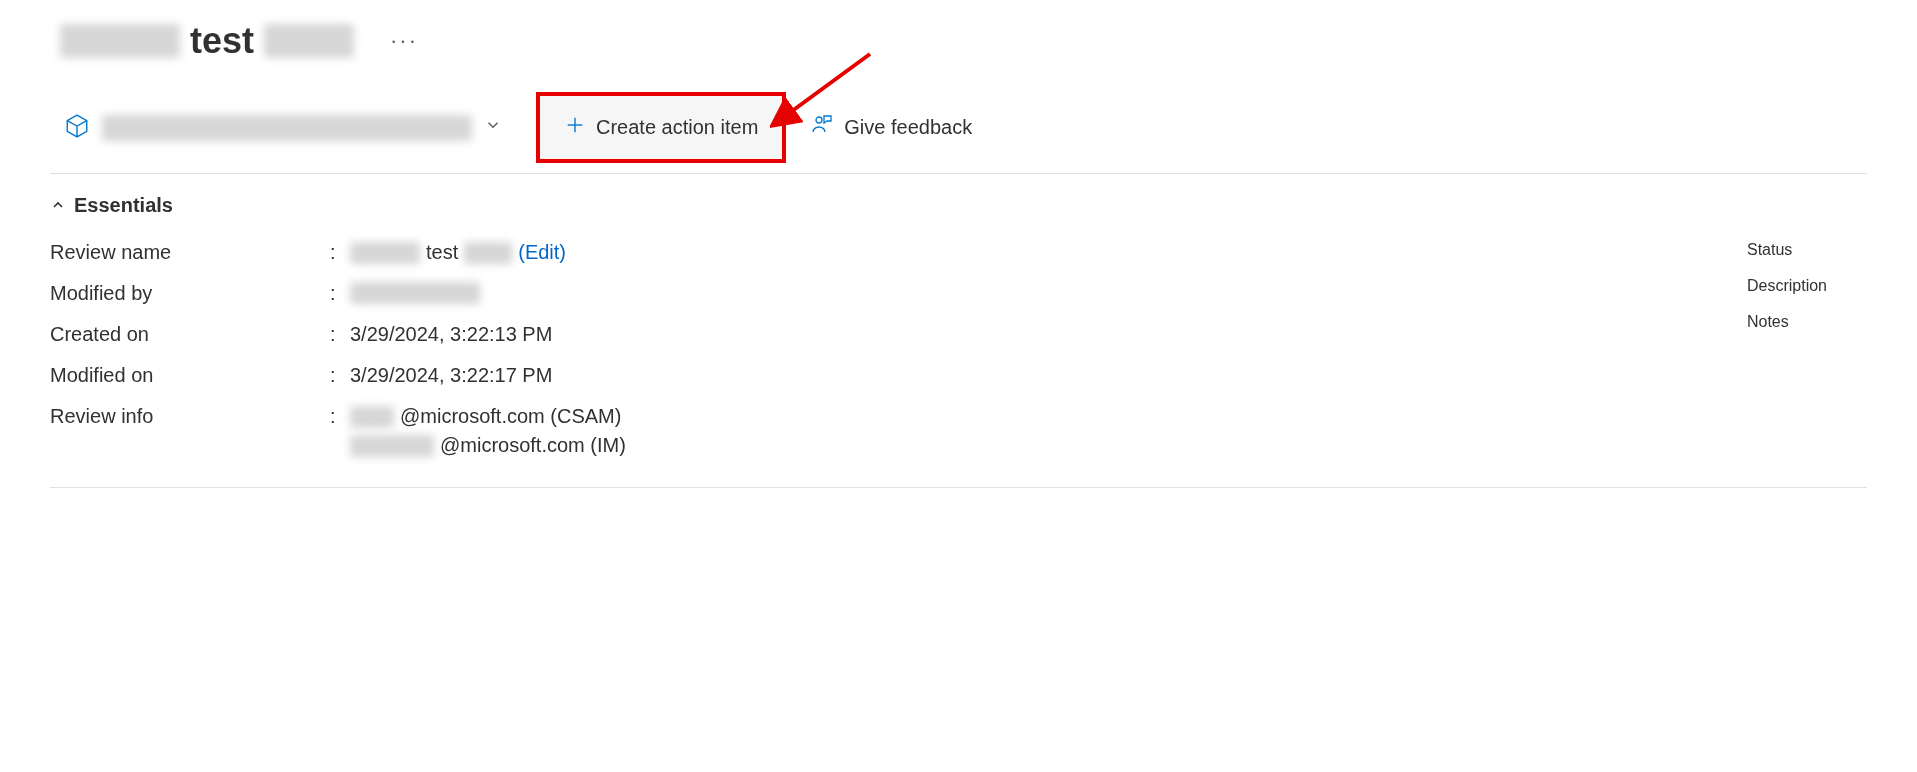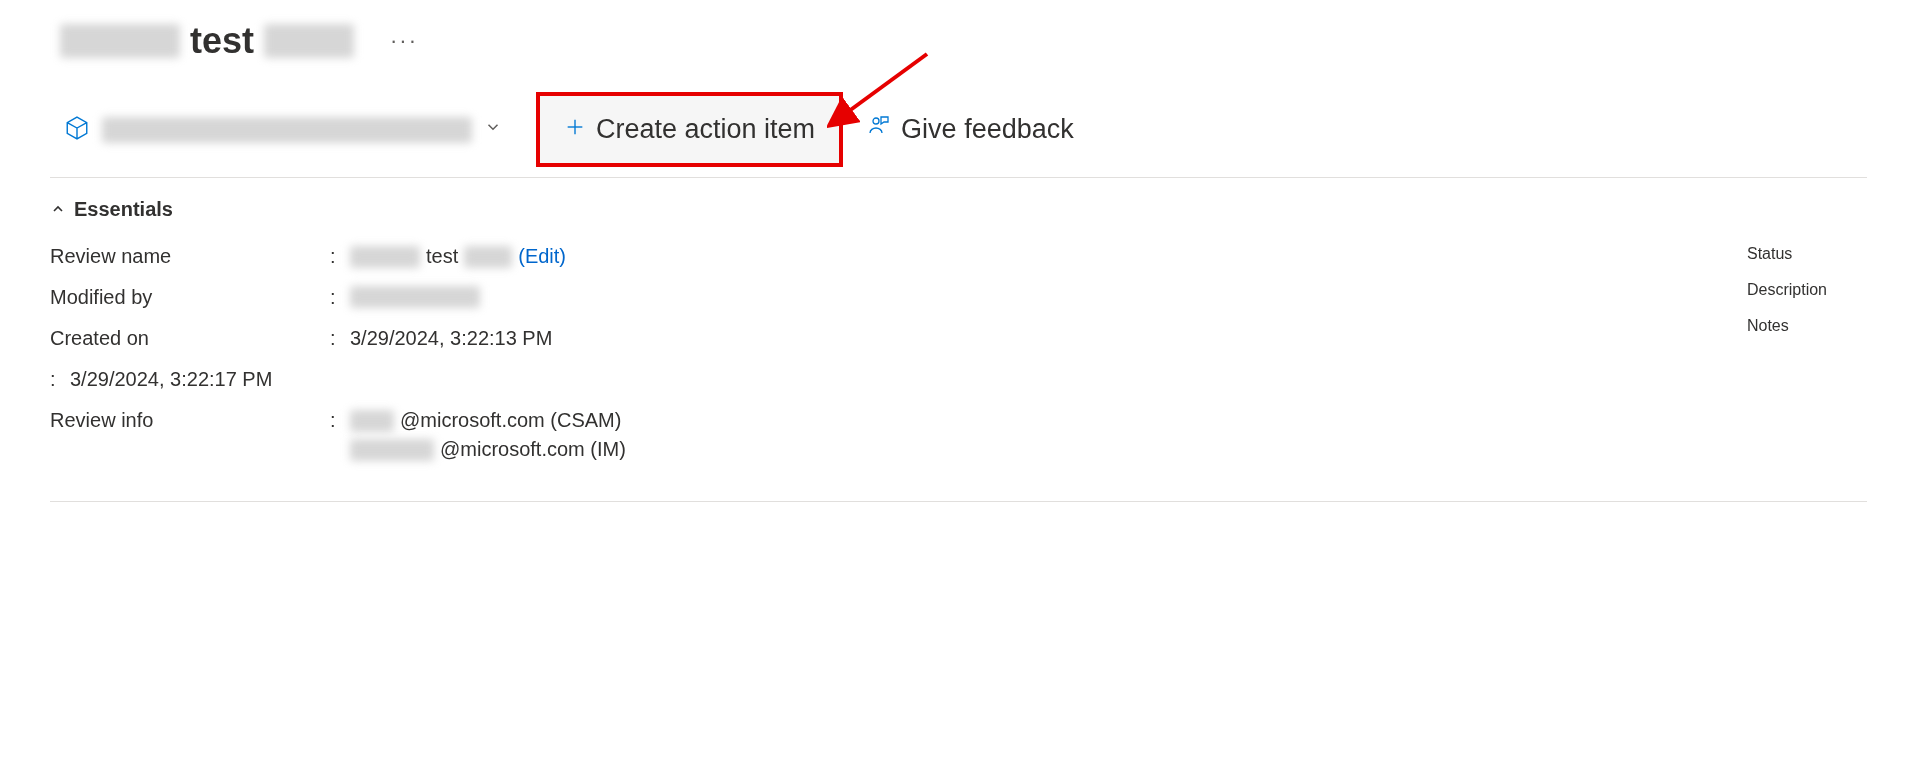--- a/index.html
+++ b/index.html
@@ -87,21 +87,21 @@
     }
     .chevron {
       font-size: 20px;
       color: #605e5c;
     }
     .toolbar-btn {
       display: flex;
       align-items: center;
       gap: 10px;
       padding: 14px 24px;
-      font-size: 27px;
+      font-size: 20px;
       color: #323130;
       cursor: pointer;
       border: none;
       background: transparent;
     }
     .create-action-btn {
       background: #f6f6f6;
       border: 4px solid #e60000;
       position: relative;
       padding: 18px 24px;
@@ -141,21 +141,21 @@
       padding-left: 0;
     }
     .chevron-up {
       font-size: 16px;
       color: #323130;
     }
     .essentials-body {
       display: flex;
       gap: 80px;
       border-bottom: 1px solid #e1dfdd;
-      padding-bottom: 22px;
+      padding-bottom: 12px;
     }
     .essentials-left {
       flex: 0 0 auto;
     }
     .essentials-right {
       margin-left: auto;
       flex: 0 0 auto;
       padding-right: 40px;
     }
     .kv-row {
@@ -310,20 +310,21 @@
       <div class="kv-label">Created on</div>
       <div class="kv-sep">:</div>
       <div class="kv-value">
         <div class="kv-value-line">
           <span>3/29/2024, 3:22:13 PM</span>
         </div>
       </div>
     </div>
 
     <div class="kv-row">
+      <div class="kv-label">Modified on</div>
       <div class="kv-sep">:</div>
       <div class="kv-value">
         <div class="kv-value-line">
           <span>3/29/2024, 3:22:17 PM</span>
         </div>
       </div>
     </div>
 
     <div class="kv-row">
       <div class="kv-label">Review info</div>

